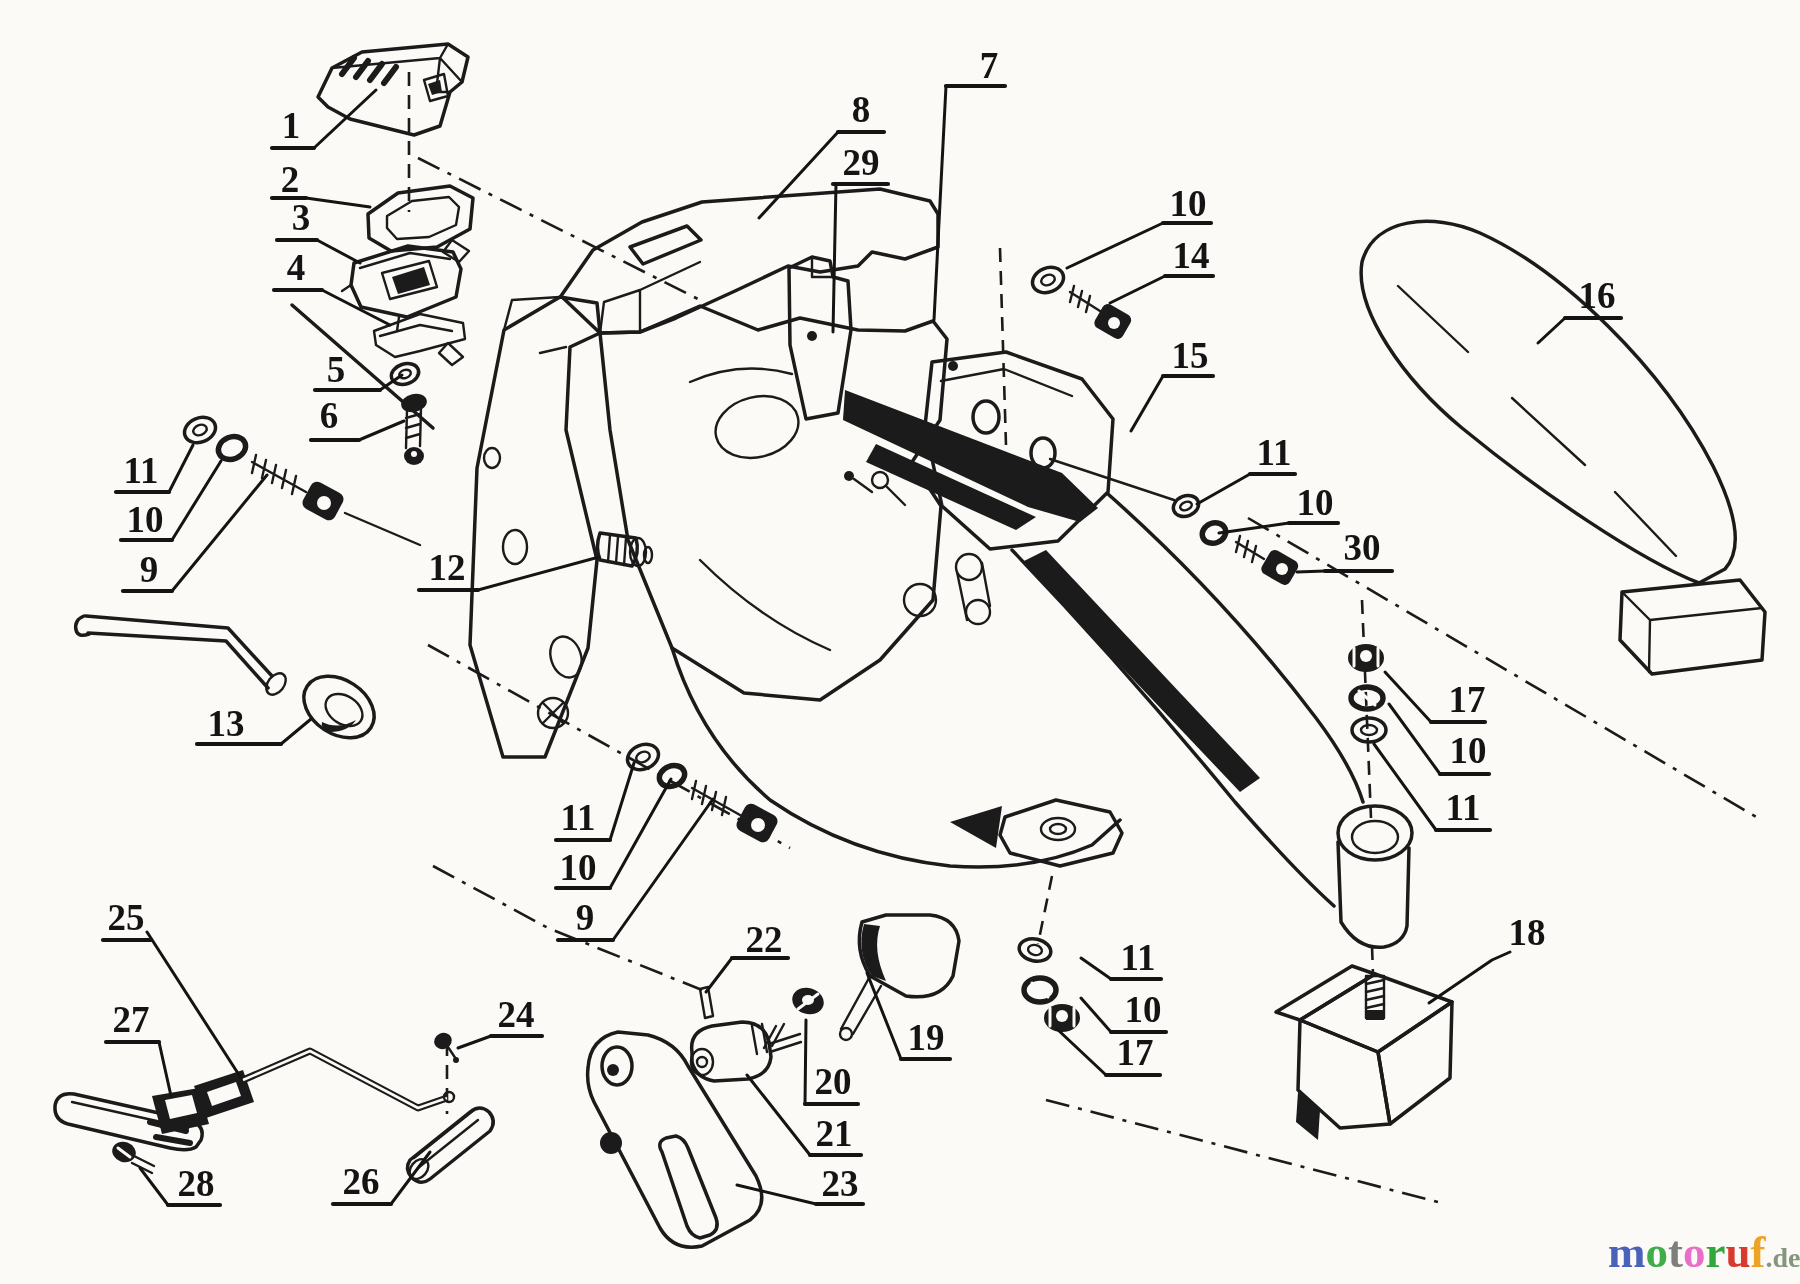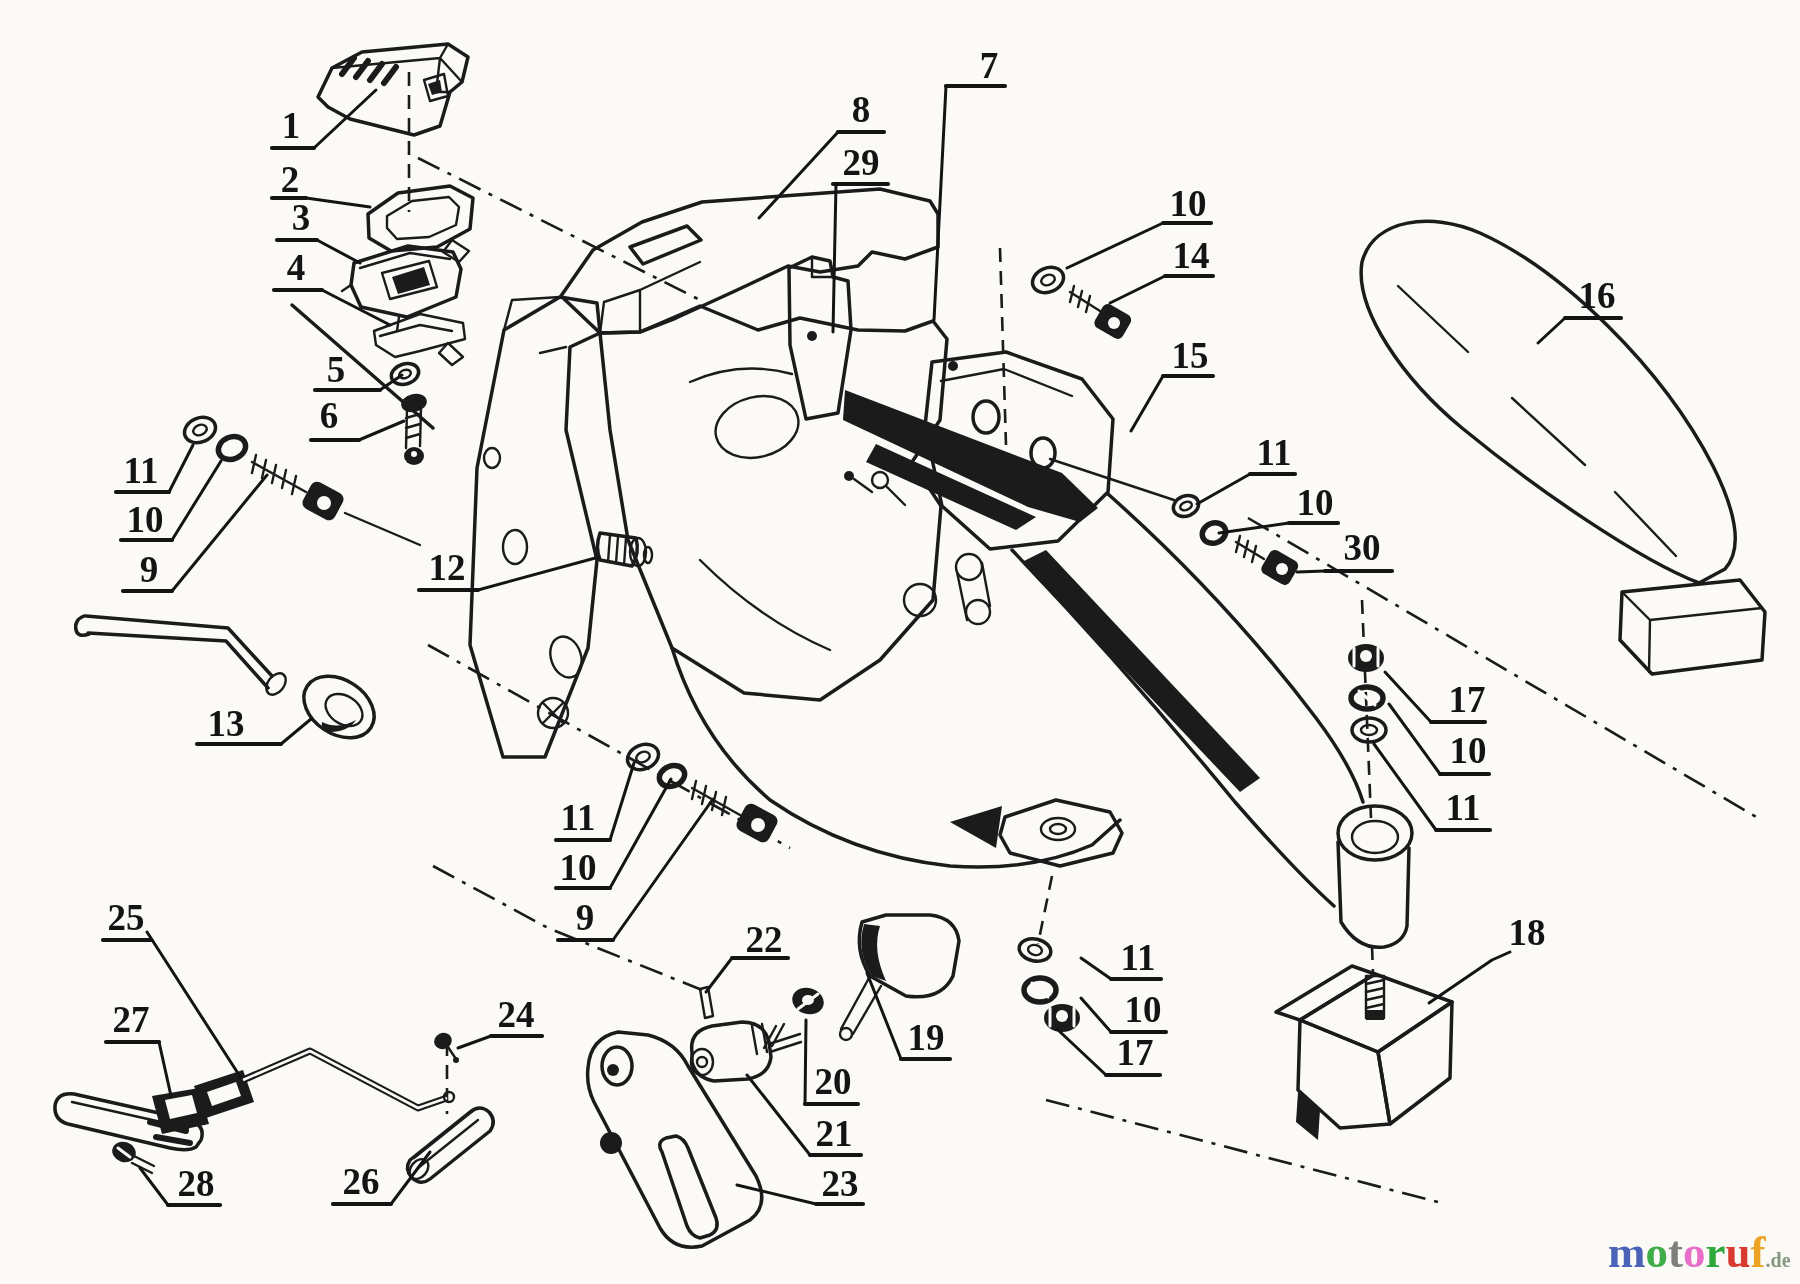--- a/index.html
+++ b/index.html
@@ -16,21 +16,21 @@
   .rod{fill:none;stroke:#1b1b1b;stroke-width:7;stroke-linejoin:round;}
   .rodcore{fill:none;stroke:#fbfaf7;stroke-width:2.6;stroke-linejoin:round;}
   .dashdot{fill:none;stroke:#1b1b1b;stroke-width:2.6;stroke-dasharray:24 9 4 9;}
   .dash{fill:none;stroke:#1b1b1b;stroke-width:2.6;stroke-dasharray:14 9;}
   .callout{font:700 37px "Liberation Serif",serif;fill:#141414;text-anchor:middle;}
   .ul{stroke:#141414;stroke-width:4.2;stroke-linecap:round;}
   .leader{fill:none;stroke:#141414;stroke-width:3;stroke-linecap:round;stroke-linejoin:round;}
   #watermark{position:absolute;left:1608px;top:1226px;width:185px;height:52px;
              font-family:"Liberation Serif",serif;font-weight:700;font-size:45px;
              letter-spacing:0px;white-space:nowrap;line-height:52px;}
-  #watermark .suffix{font-size:20px;font-weight:700;}
+  #watermark .suffix{font-size:28px;font-weight:700;}
 </style>
 </head>
 <body>
 
 <div id="stage">
 
 <svg width="1800" height="1284" viewBox="0 0 1800 1284">
 
   <g>
     <line class="dash" x1="409" y1="72" x2="409" y2="212"></line>

